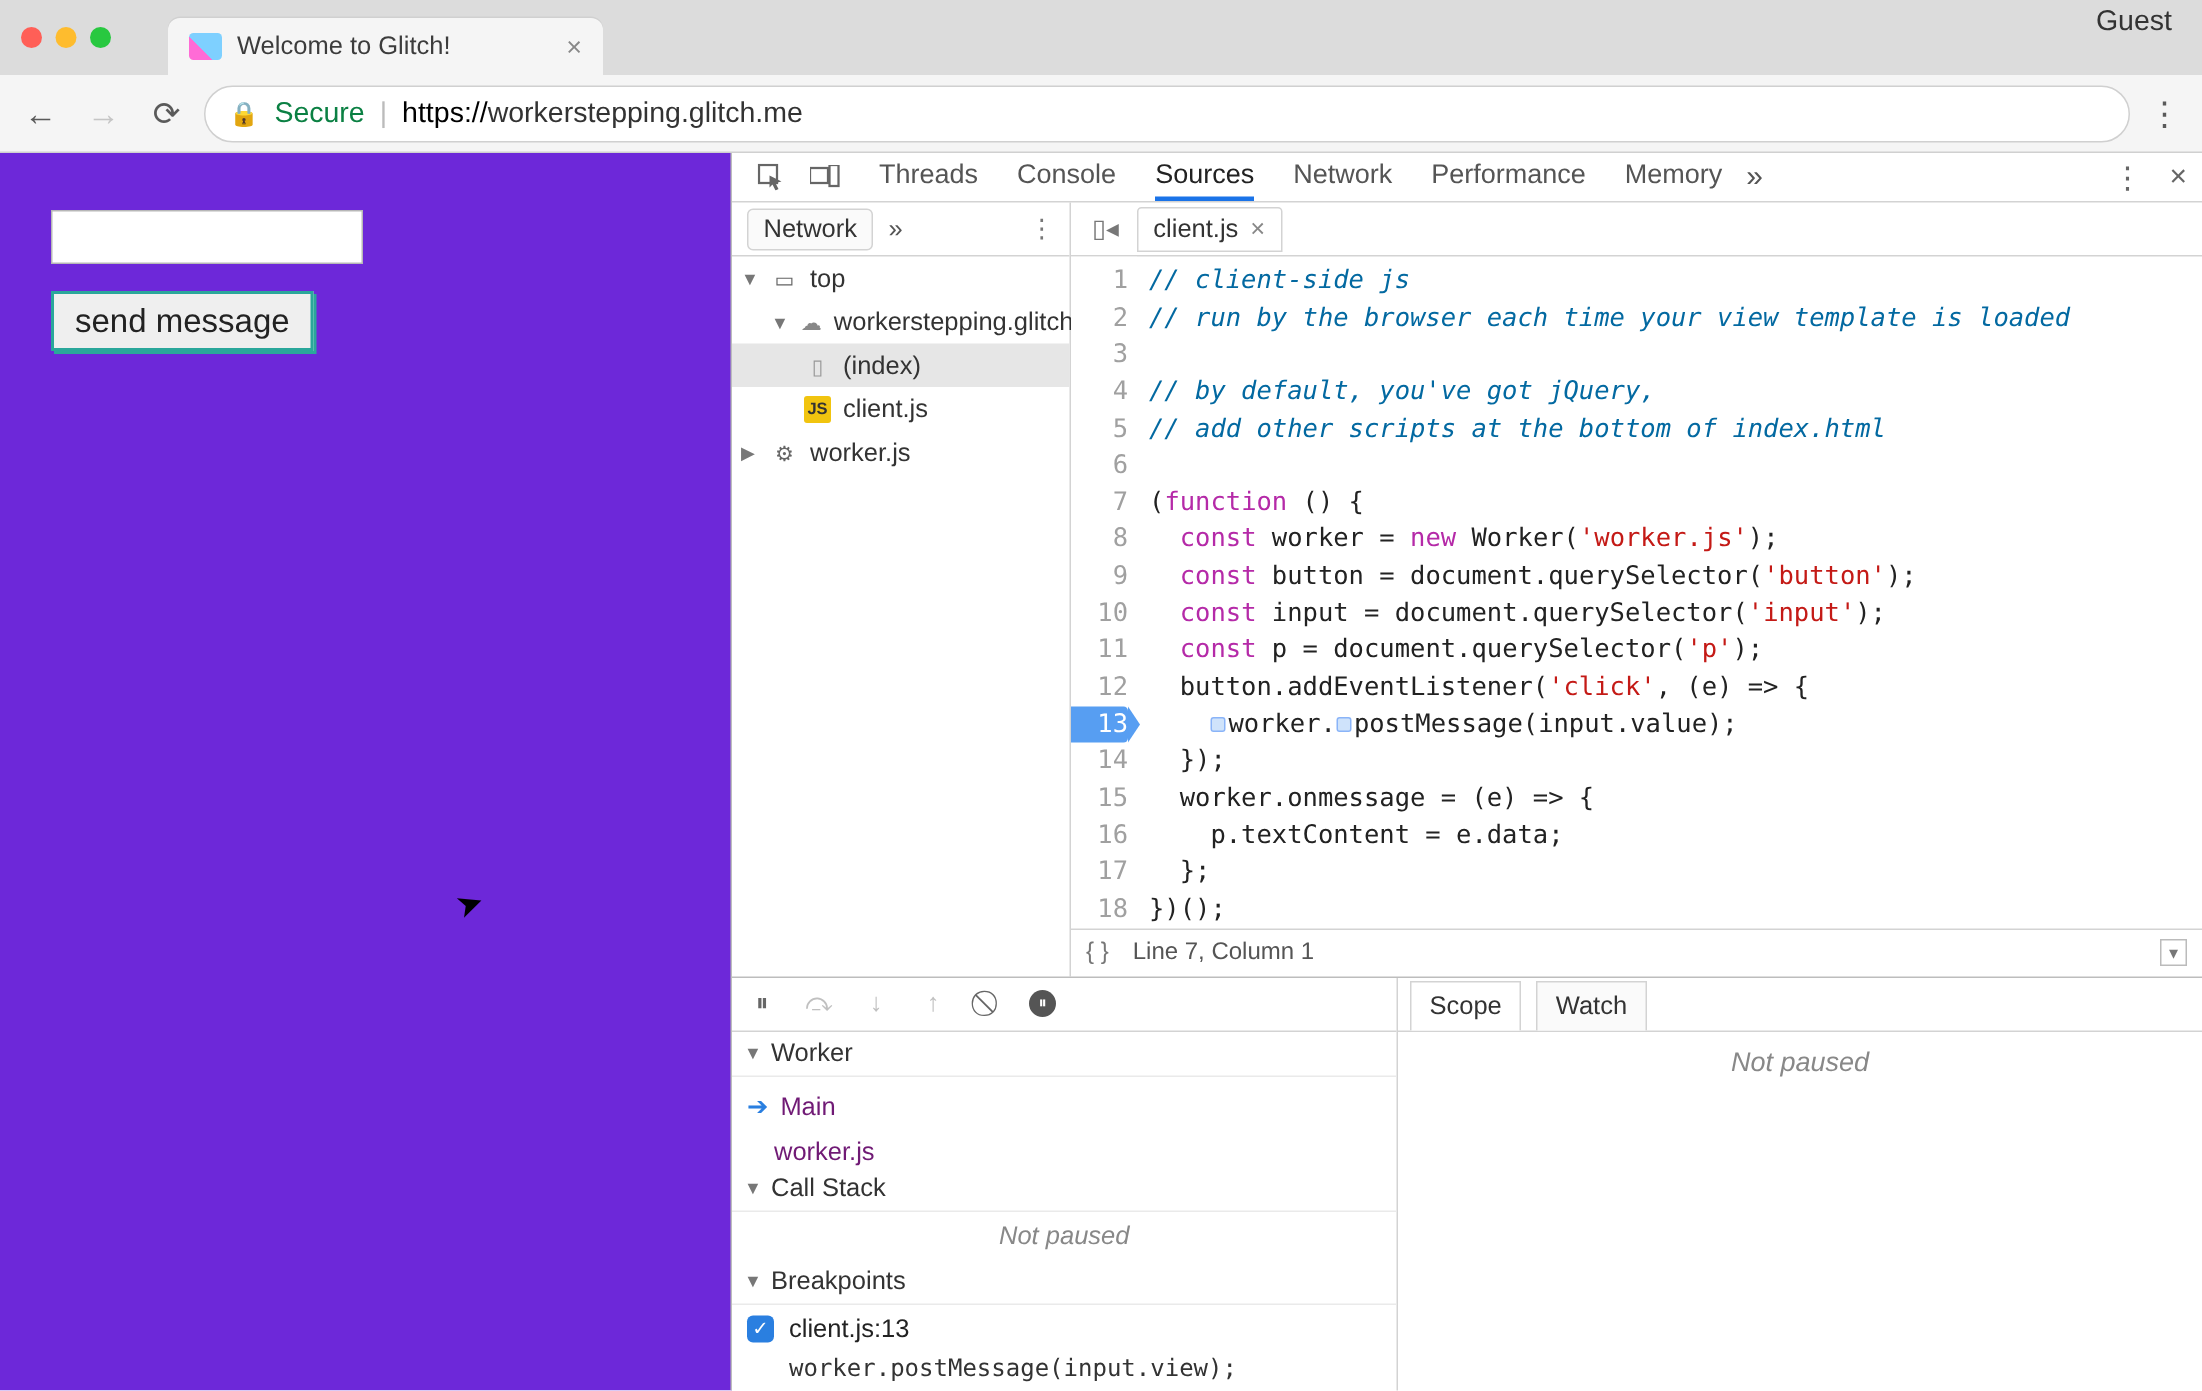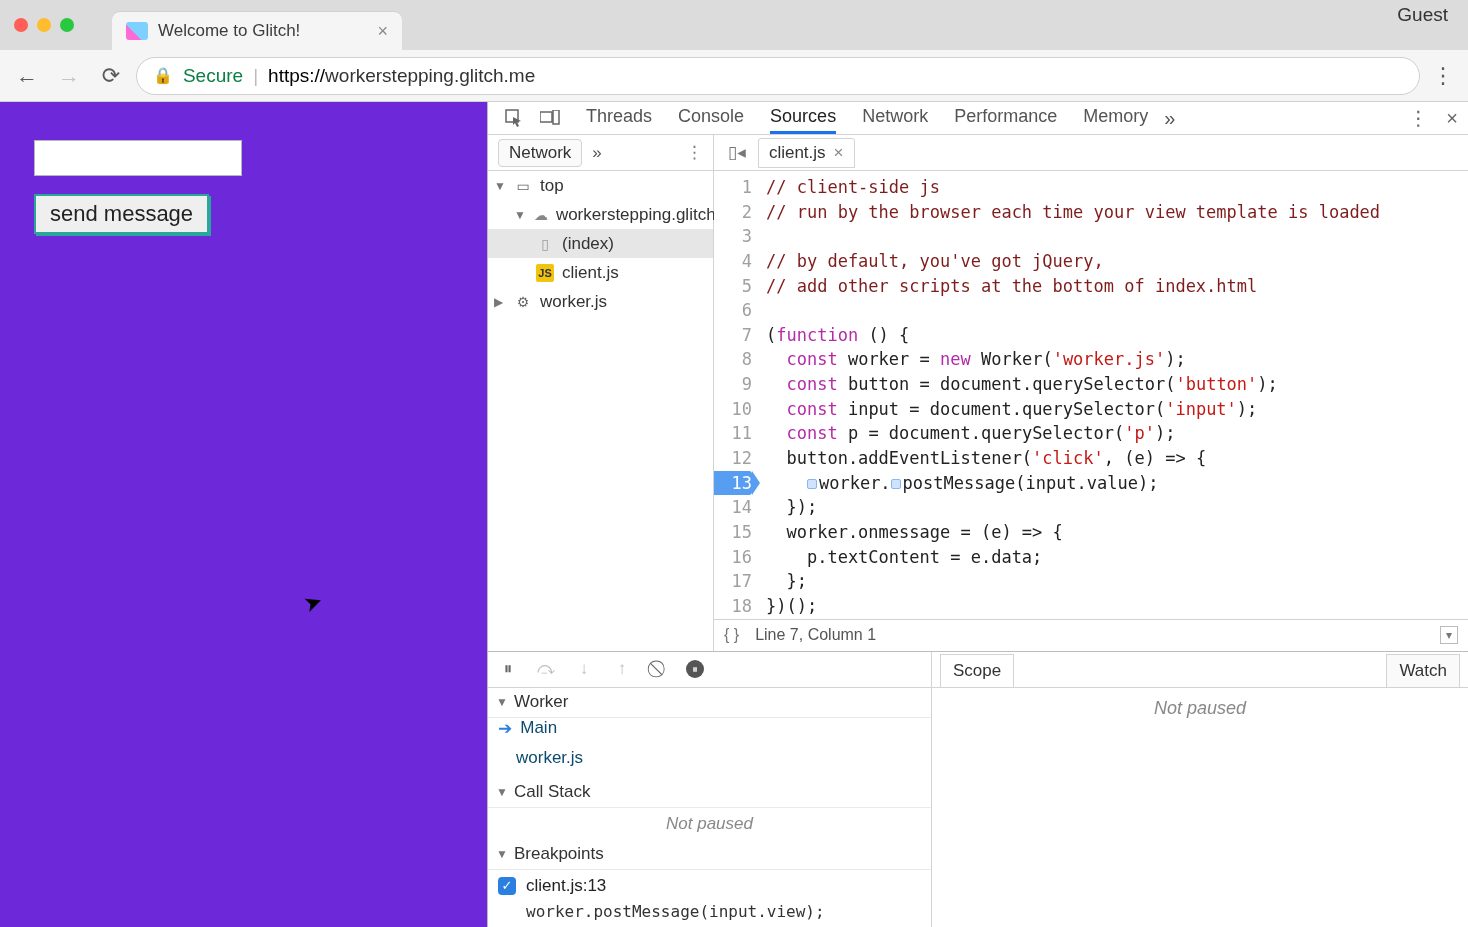--- a/index.html
+++ b/index.html
@@ -307,21 +307,21 @@
   border-bottom: 0.72em solid transparent;
   border-left: 8px solid #579ef2;
 }
 .code {
   flex:1;
   padding: 4px 0 0 8px;
   white-space:pre;
   color:#222;
   overflow-x:auto;
 }
-.c-comment { color:#7f1d1d; }
+.c-comment { color:#0369a1; font-style:italic;}
 .c-kw { color:#b52aa8; }
 .c-str { color:#c41a16; }
 .step-dot {
   display:inline-block; width:10px; height:10px;
   background:#cfe3fb; border:1px solid #8ab4f8;
   border-radius:2px; vertical-align:middle; margin-right:2px;
 }
 
 .editor-footer {
   height: 32px;
@@ -371,23 +371,23 @@
   align-items:center;
   gap:6px;
   padding: 0 8px;
   color:#333;
   border-bottom: 1px solid #eaeaea;
 }
 .section-header .tri { color:#777; }
 .thread-row, .gen-row {
   height: 30px;
   display:flex;
-  align-items:flex-start;
+  align-items:flex-end;
   padding-left: 28px;
-  color:#0c4a6e;
+  color:#701a75;
 }
 .thread-row.active::before {
   content:"➔";
   color:#2a7fe0;
   position:relative;
   left:-18px;
   margin-right:-10px;
 }
 .not-paused-row {
   height: 32px;
@@ -423,21 +423,20 @@
   display:flex;
   flex-direction:column;
 }
 .sw-tabs {
   height: 36px;
   border-bottom:1px solid #d3d3d3;
   display:flex;
   align-items:flex-end;
   padding: 0 8px;
   gap: 10px;
-  justify-content: space-between;
 }
 .sw-tab {
   padding: 6px 12px;
   border:1px solid #d3d3d3;
   border-bottom:none;
   background:#fafafa;
   font-size:17px;
   color:#333;
 }
 .sw-tab.active { background:#fff; }

